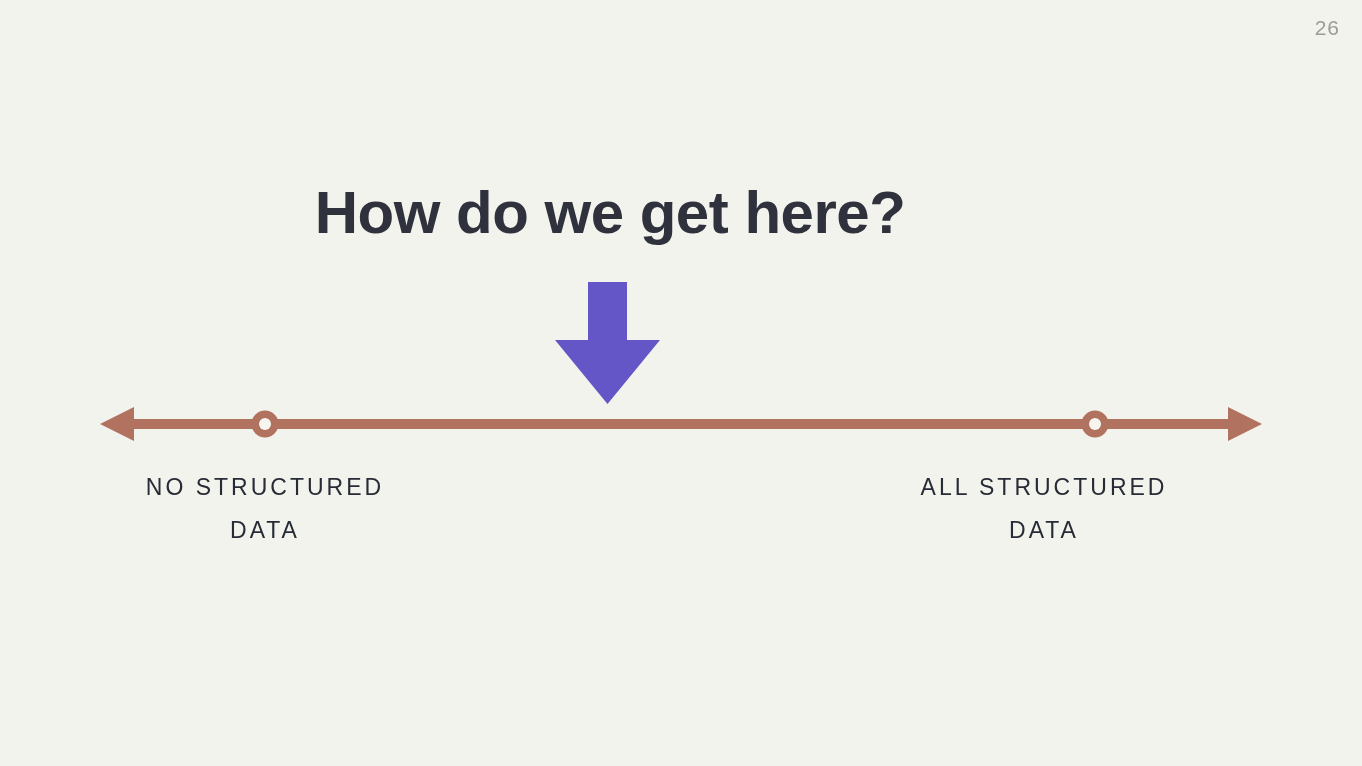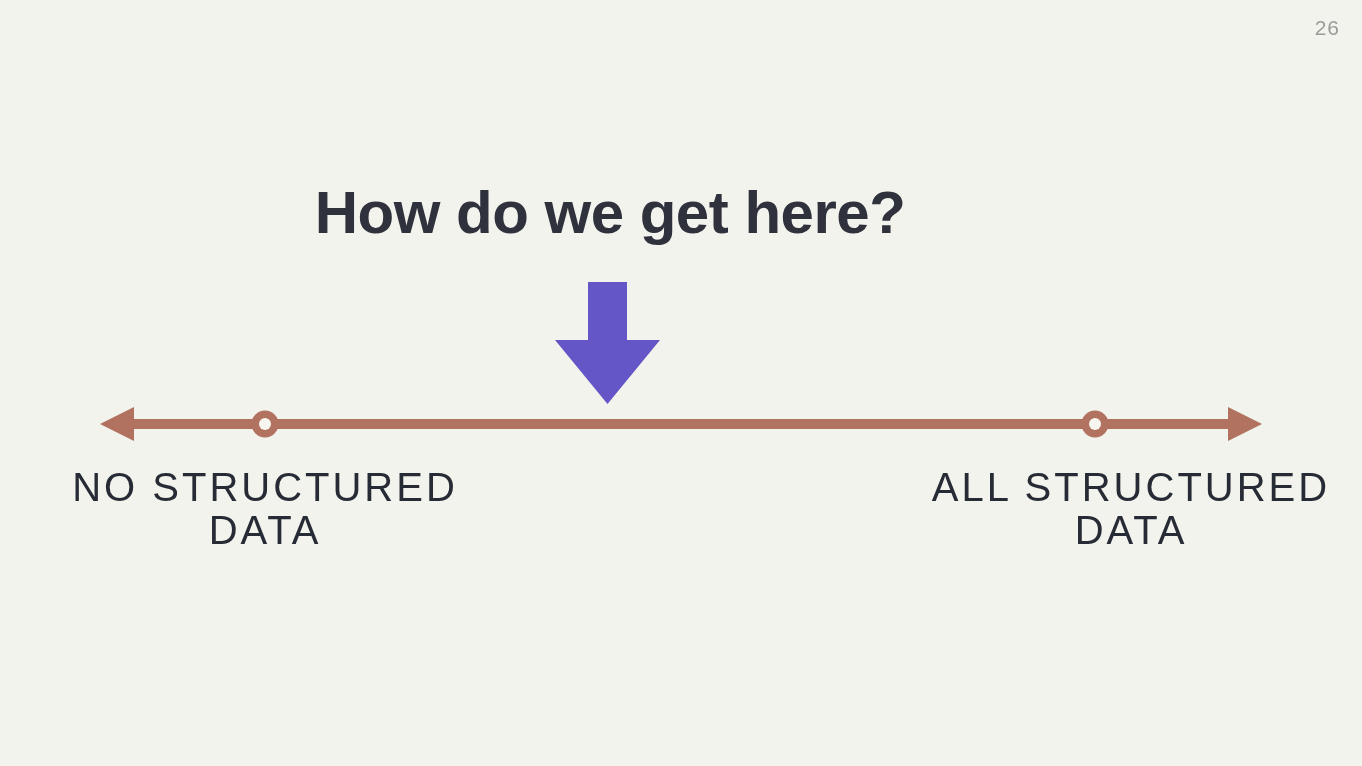--- a/index.html
+++ b/index.html
@@ -50,28 +50,28 @@
   }
   .spectrum-svg .axis { stroke: var(--line-terracotta, #b17260); stroke-width: 10; }
   .spectrum-svg .head { fill: var(--line-terracotta, #b17260); }
   .spectrum-svg .dot-ring { fill: var(--line-terracotta, #b17260); }
   .spectrum-svg .dot-hole { fill: var(--marker-hole, #f7f5f0); }
   .endpoint-label {
     position: absolute;
     top: 466px;
     width: 420px;
     text-align: center;
-    font-size: 40px;
+    font-size: 23px;
     font-weight: 500;
     letter-spacing: 3px;
     line-height: 43px;
     color: var(--label-text, #272b35);
   }
   .endpoint-label.left { left: 55px; }
-  .endpoint-label.right { left: 921px; }
+  .endpoint-label.right { left: 834px; }
 </style>
 </head>
 <body>
 
 <div class="slide">
 
   <div class="page-number">26</div>
 
   <h1 class="slide-title">How do we get here?</h1>
 

